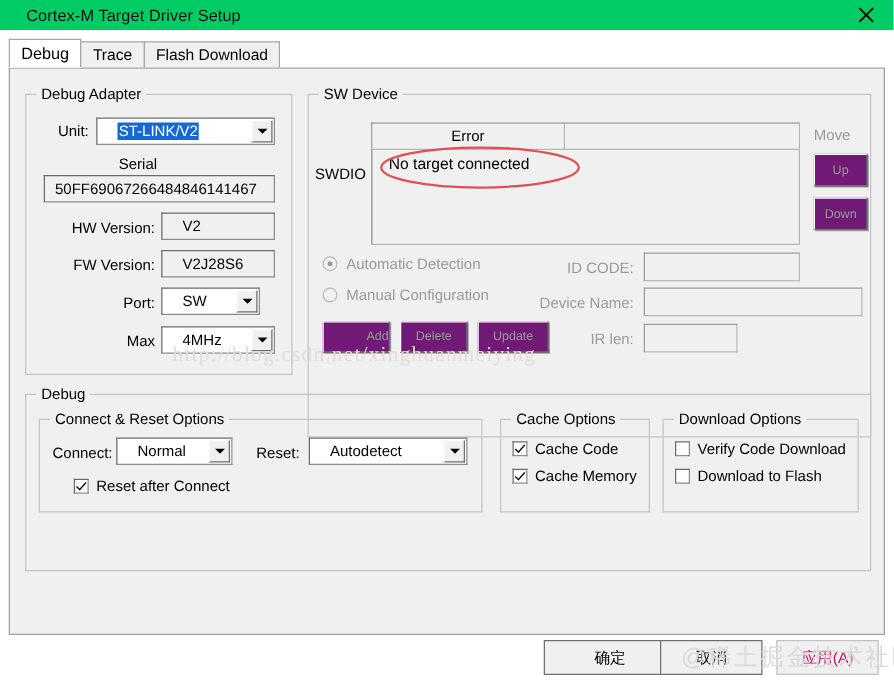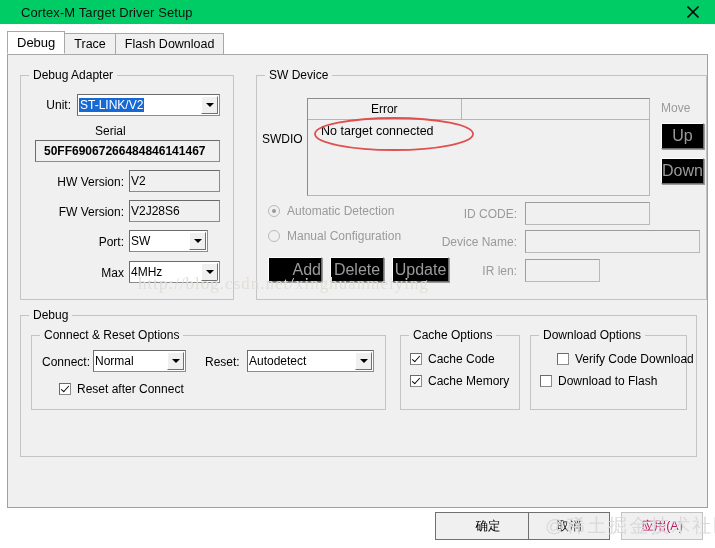--- a/index.html
+++ b/index.html
@@ -113,21 +113,21 @@
   .field {
     position: absolute;
     background: #ffffff;
     border: 1px solid #8c8c8c;
     border-top-color: #6b6b6b;
     border-left-color: #6b6b6b;
     box-sizing: border-box;
     font-size: 12px;
     display: flex;
     align-items: center;
-    padding-left: 1px;
+    padding-left: 16px;
     color: #000;
     overflow: hidden;
     white-space: nowrap;
   }
   .field.readonly {
     background: #f0f0f0;
     color: #000;
   }
   .field.disabled {
     background: #f0f0f0;
@@ -158,27 +158,27 @@
     display: block;
     width: 0; height: 0;
     border-left: 4px solid transparent;
     border-right: 4px solid transparent;
     border-top: 4px solid #000;
   }
 
   
   .btn {
     position: absolute;
-    background: #000000;
+    background: #701a75;
     border: 1px solid #ffffff;
     border-right-color: #6d6d6d;
     border-bottom-color: #6d6d6d;
     box-sizing: border-box;
     display: flex; align-items: center; justify-content: center;
-    font-size: 16px;
+    font-size: 10px;
     color: #000;
     cursor: default;
     box-shadow: 1px 1px 0 #9a9a9a;
   }
   .btn.disabled { color: #9a9a9a; }
   .btn.dlg {
     background: #f0f0f0;
     border: 1px solid #707070;
     box-shadow: none;
     font-size: 12.5px;
@@ -322,21 +322,21 @@
 
     <div class="lbl right" style="left:6px; top:22px; width:44px;">Unit:</div>
     <div class="field" style="left:56px; top:18px; width:143px; height:22px;">
       <span class="selhl">ST-LINK/V2</span>
       <span class="combo-arrow">
           <i></i>
         </span>
     </div>
 
     <div class="lbl" style="left:74px; top:48px;">Serial</div>
-    <div class="field readonly" style="left:14px; top:64px; width:185px; height:22px; padding-left:8px;font-weight:bold;">
+    <div class="field readonly" style="left:14px; top:64px; width:185px; height:22px; padding-left:8px;">
       <span>50FF69067266484846141467</span>
     </div>
 
     <div class="lbl right" style="left:0px; top:99px; width:103px;">HW Version:</div>
     <div class="field readonly" style="left:108px; top:94px; width:91px; height:22px;">
       <span>V2</span>
     </div>
 
     <div class="lbl right" style="left:0px; top:129px; width:103px;">FW Version:</div>
     <div class="field readonly" style="left:108px; top:124px; width:91px; height:22px;">
@@ -353,21 +353,21 @@
 
     <div class="lbl right" style="left:30px; top:190px; width:73px;">Max</div>
     <div class="field" style="left:108px; top:185px; width:91px; height:22px;">
       <span>4MHz</span>
       <span class="combo-arrow">
           <i></i>
         </span>
     </div>
   </div>
 
-  <div class="group" style="left:248px; top:20px; width:451px; height:225px;">
+  <div class="group" style="left:238px; top:20px; width:451px; height:275px;">
     <div class="legend">SW Device</div>
 
     <div class="lbl" style="left:5px; top:56px;">SWDIO</div>
 
     <div class="listbox" style="left:50px; top:22px; width:343px; height:98px;">
       <div class="list-header">
         <div class="list-hcell" style="width:154px;">Error</div>
         <div class="list-hcell" style="width:188px; border-right:none;"></div>
       </div>
       <div class="list-row">
@@ -459,21 +459,21 @@
       </div>
       <div class="cbrow" style="left:9px; top:38px;">
         <span class="cbox checked"></span>
         <span>Cache Memory</span>
       </div>
     </div>
 
     <div class="group" style="left:509px; top:19px; width:157px; height:75px;">
       <div class="legend">Download Options</div>
 
-      <div class="cbrow" style="left:26px; top:16px;">
+      <div class="cbrow" style="left:9px; top:16px;">
         <span class="cbox"></span>
         <span>Verify Code Download</span>
       </div>
       <div class="cbrow" style="left:9px; top:38px;">
         <span class="cbox"></span>
         <span>Download to Flash</span>
       </div>
     </div>
   </div>
 

